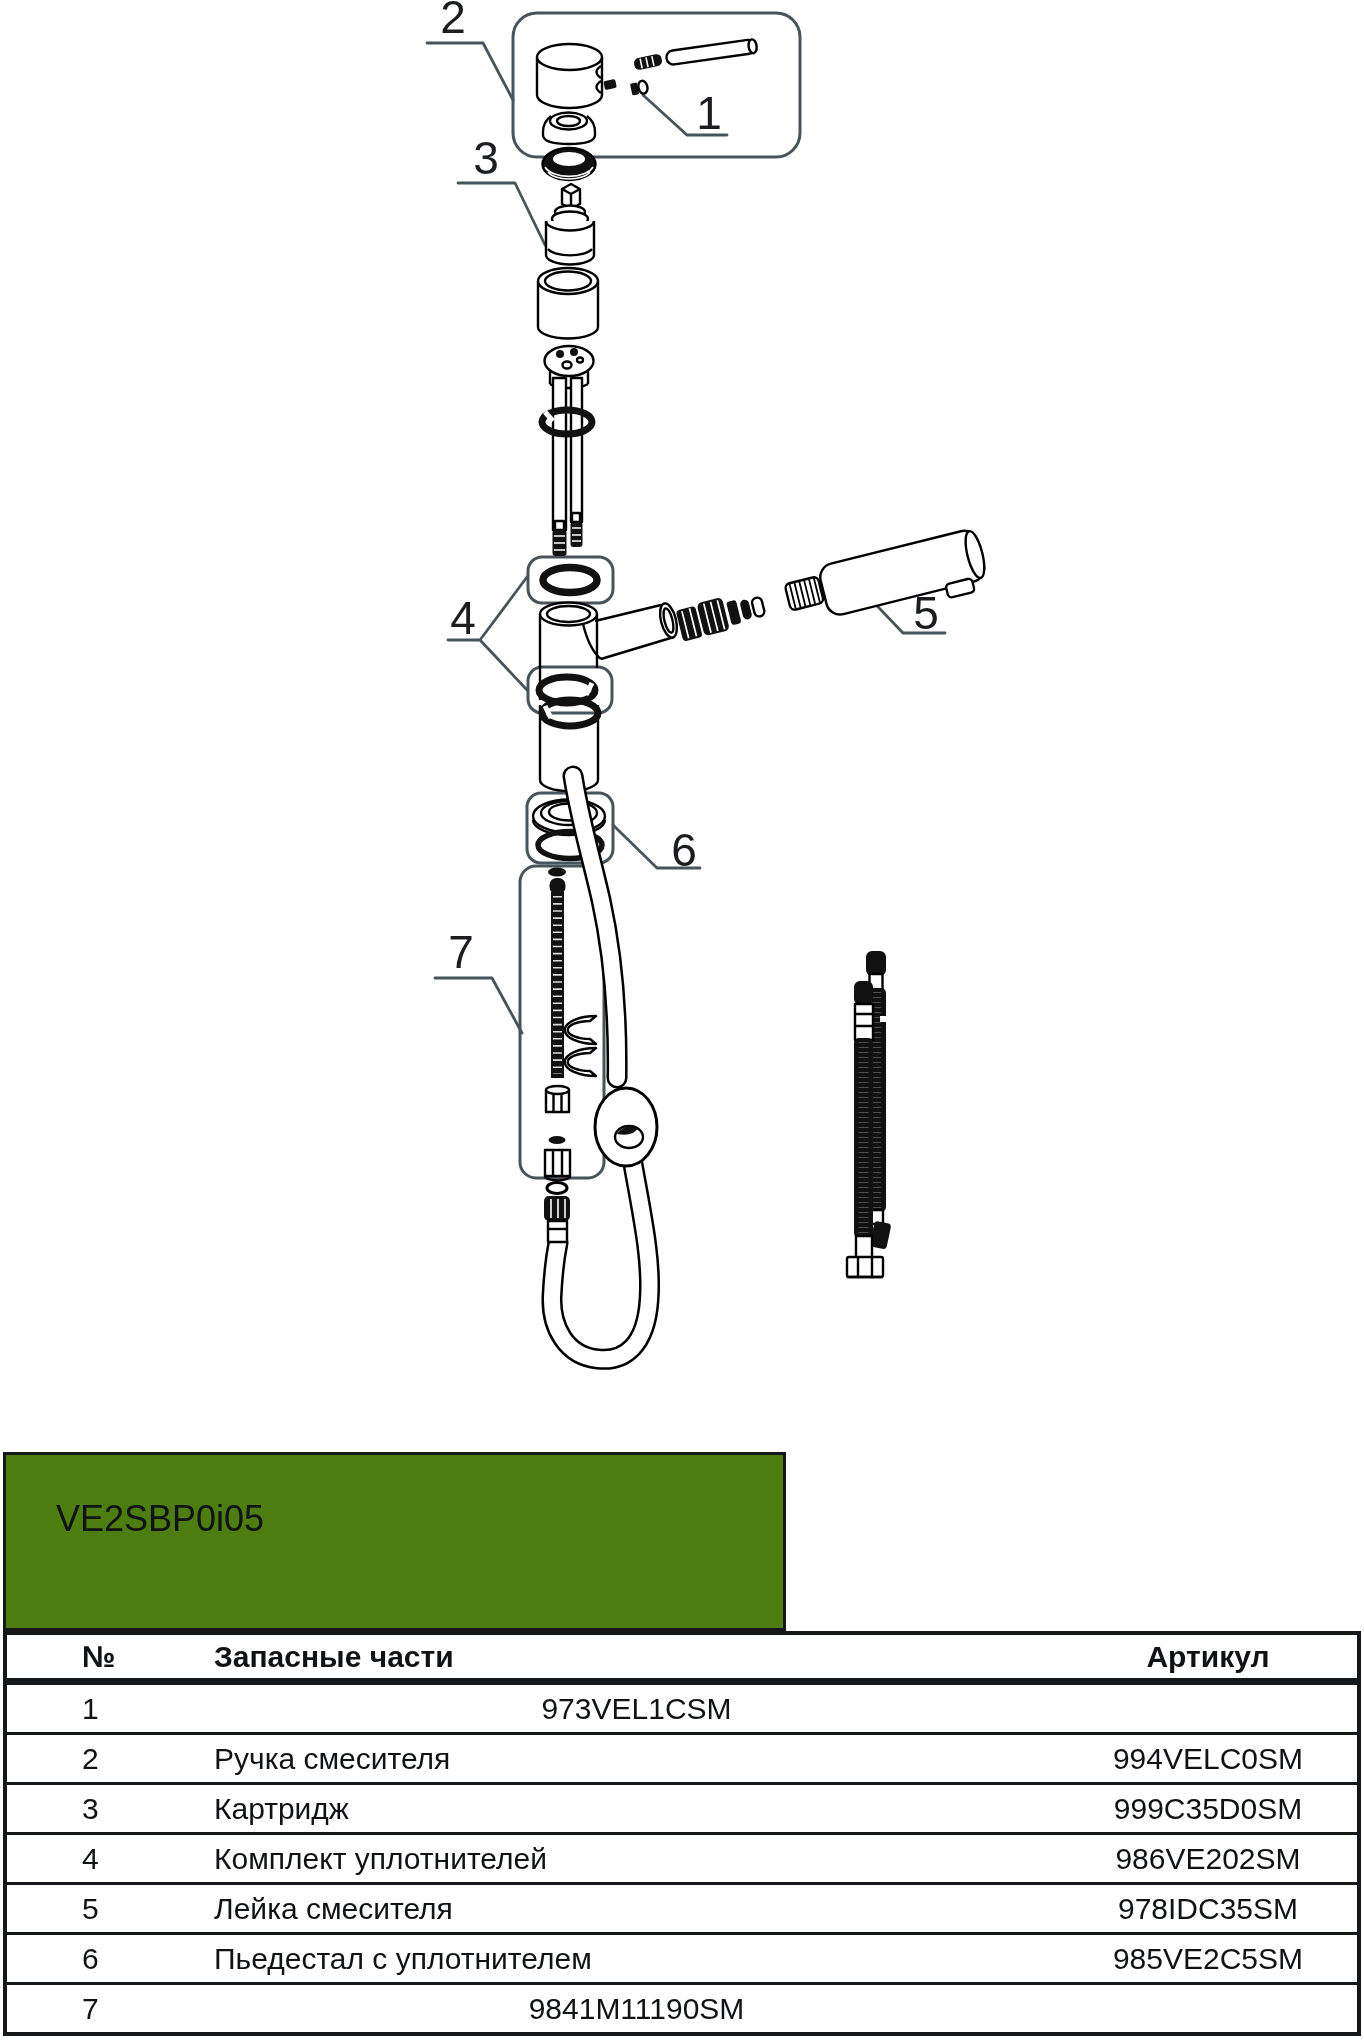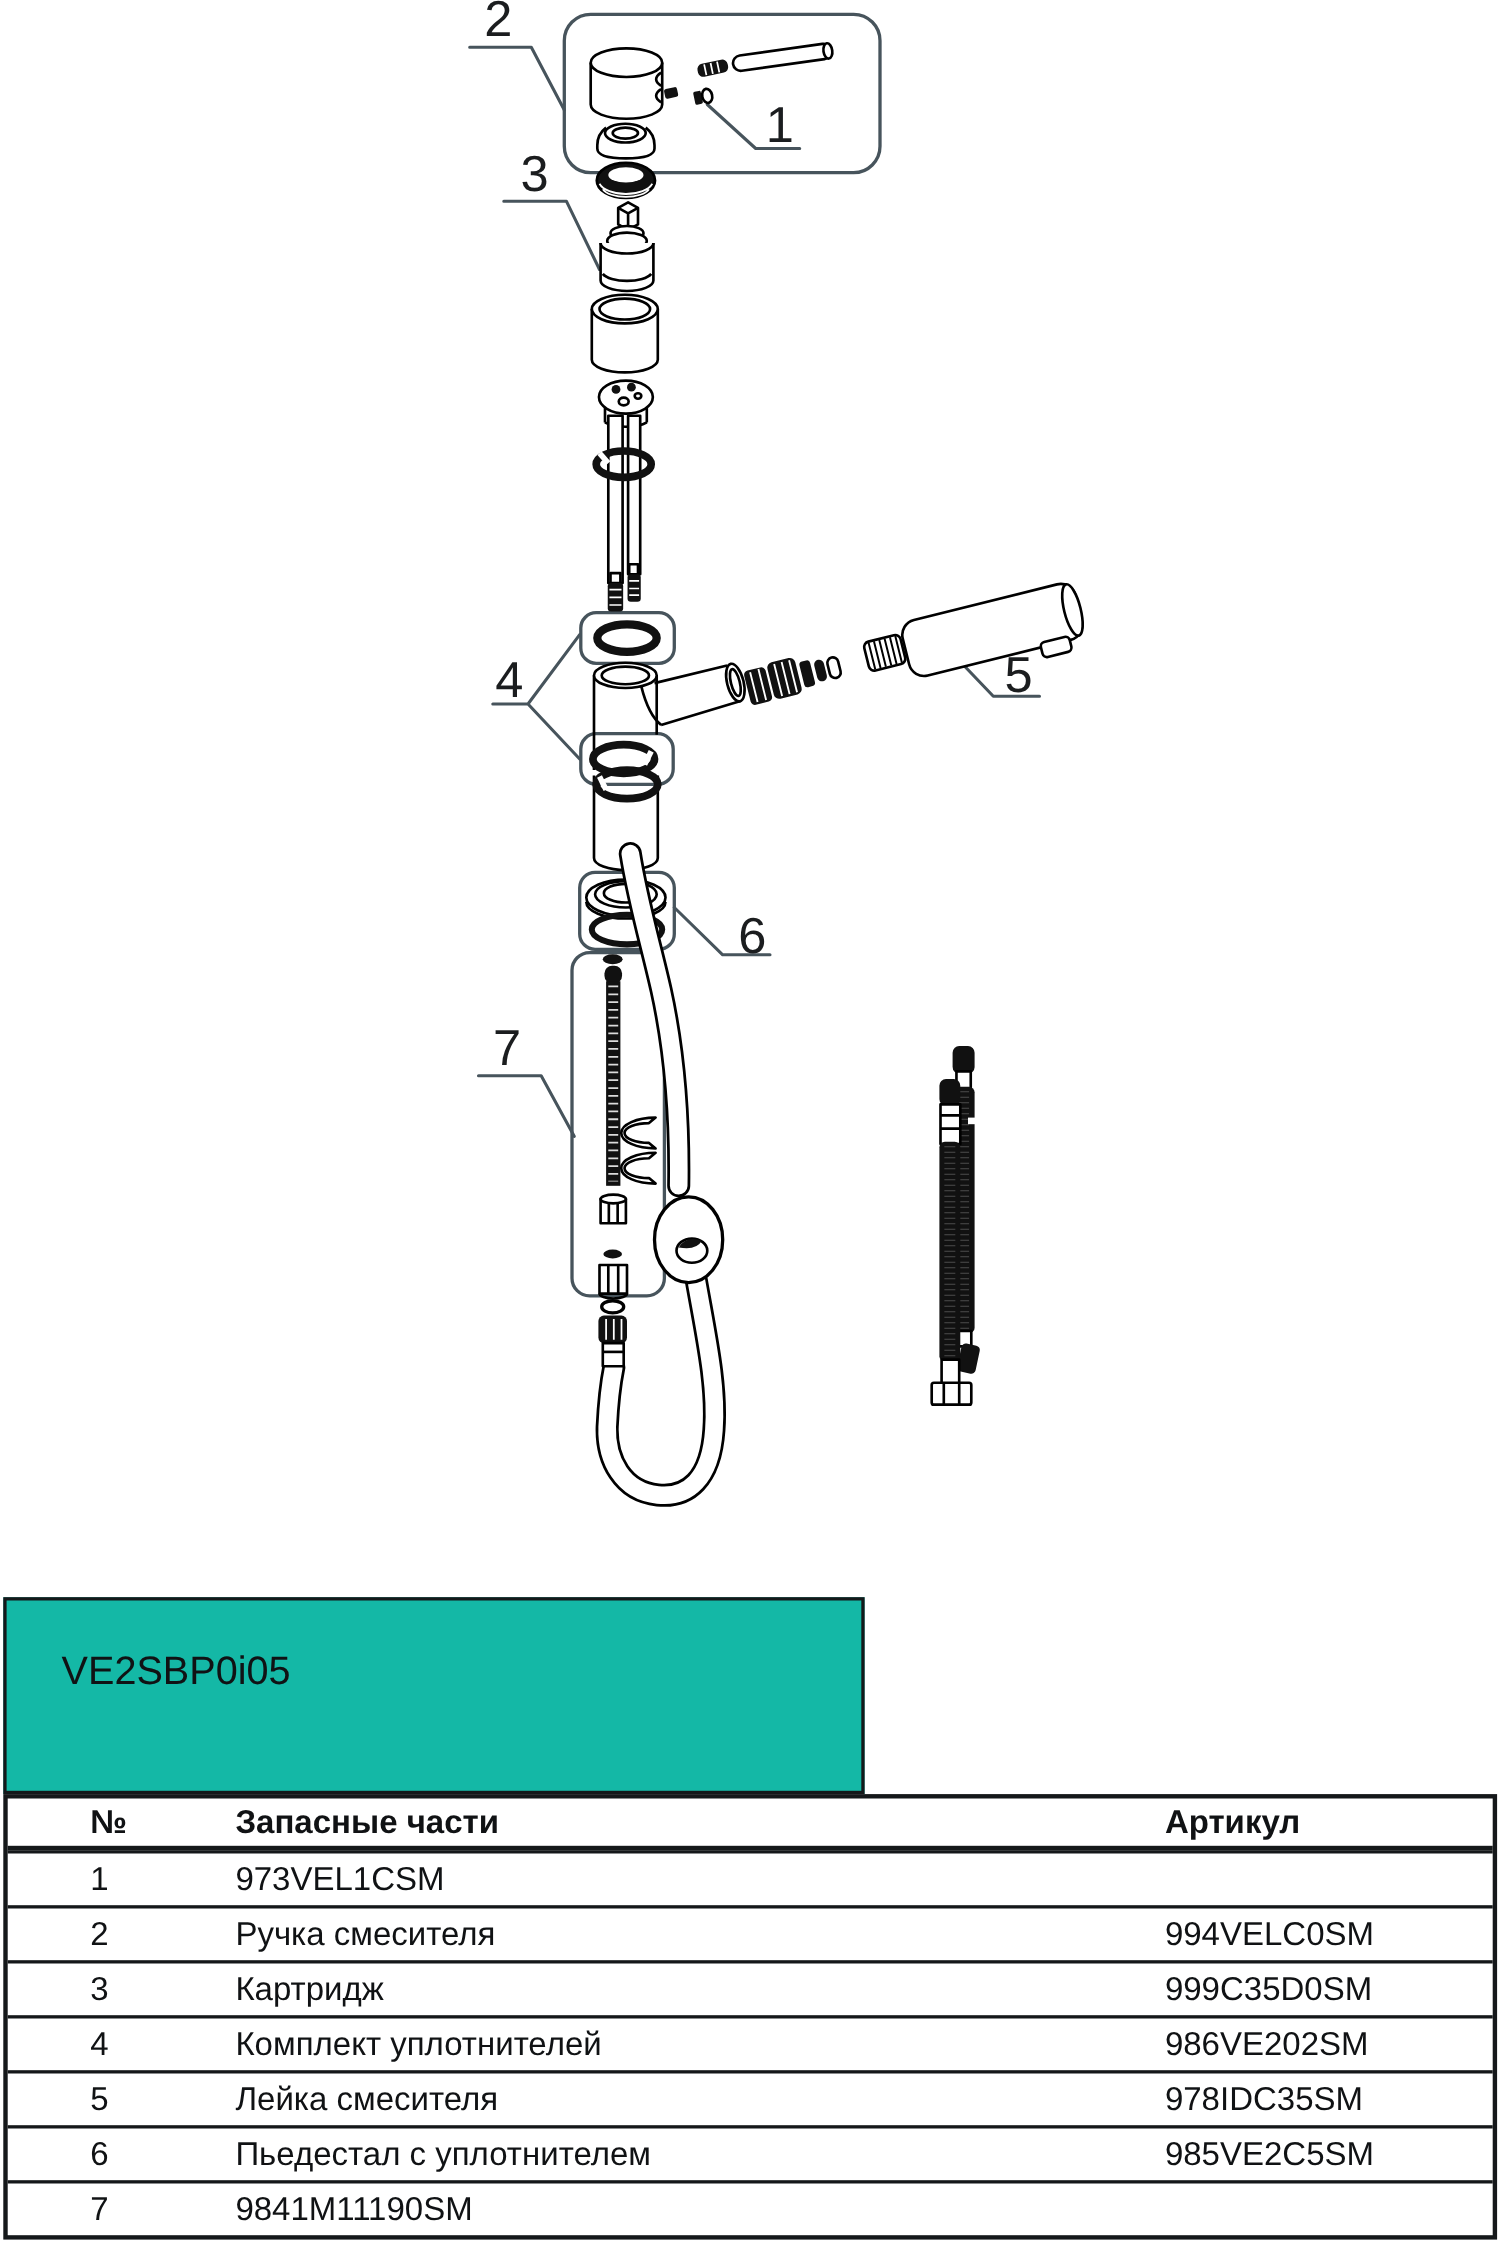--- a/index.html
+++ b/index.html
@@ -1,28 +1,28 @@
 <!DOCTYPE html>
 <html><head>
 <meta charset="utf-8">
 <style>
   html,body{margin:0;padding:0;background:#ffffff;}
   .page{position:relative;width:1364px;height:2042px;background:#fff;overflow:hidden;
         font-family:"Liberation Sans", sans-serif;color:#17191c;}
   .diagram-svg{position:absolute;left:0;top:0;}
   .callout-digit{font-family:"Liberation Sans", sans-serif;font-size:46px;fill:#1b1d1f;}
   .title-box{position:absolute;left:3px;top:1452px;width:777px;height:173px;
-             border:3px solid #15181a;background:#14b8a6;box-sizing:content-box;}
+             border:3px solid #15181a;background:#4d7c0f;box-sizing:content-box;}
   .title-box .inner{padding:40px 0 0 50px;font-size:36px;line-height:48px;color:#101214;}
   .ptable{position:absolute;left:3px;top:1631px;width:1350px;border:4px solid #15181a;background:#fff;}
   .prow{display:grid;grid-template-columns:207px 845px 1fr;align-items:center;height:47px;
         border-top:3px solid #15181a;font-size:30px;color:#101214;}
   .prow.header{height:43px;border-top:none;border-bottom:4px solid #15181a;font-weight:bold;}
   .cell-num{padding-left:75px;}
-  .cell-art{padding-left:0;}
+  .cell-art{padding-left:0;text-align:center;}
 </style>
 </head>
 <body>
 
 <div class="page">
 
   <svg class="diagram-svg" width="1364" height="1452" viewBox="0 0 1364 1452">
 
     <g fill="none" stroke="#47545c" stroke-width="3">
       <rect x="513" y="13" width="287" height="144" rx="24"></rect>

